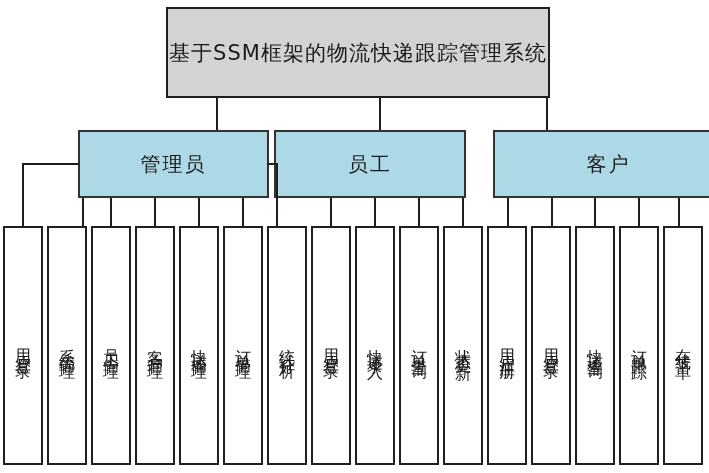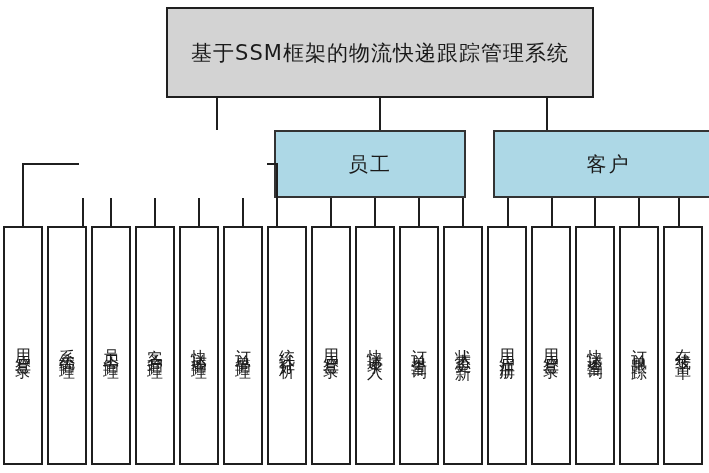--- a/index.html
+++ b/index.html
@@ -19,21 +19,21 @@
     position: absolute;
     box-sizing: border-box;
     display: flex;
     align-items: center;
     justify-content: center;
     color: #1a1a1a;
   }
   .title-box {
     left: 166px;
     top: 7px;
-    width: 428px;
+    width: 384px;
     height: 91px;
     background: #d3d3d3;
     border: 2px solid #1f1f1f;
     font-size: 21px;
     letter-spacing: 1px;
     white-space: nowrap;
   }
   .role-box {
     top: 130px;
     height: 68px;
@@ -69,20 +69,23 @@
 </style>
 </head>
 <body>
 
 <div class="canvas">
 
   <div class="box title-box">
     <span>基于SSM框架的物流快递跟踪管理系统</span>
   </div>
 
+  <div class="box role-box role-admin">
+    <span>管理员</span>
+  </div>
   <div class="box role-box role-staff">
     <span>员工</span>
   </div>
   <div class="box role-box role-customer">
     <span>客户</span>
   </div>
 
   <div class="box leaf" style="left:3px">
       <span class="vtext">用户登录</span>
     </div>

